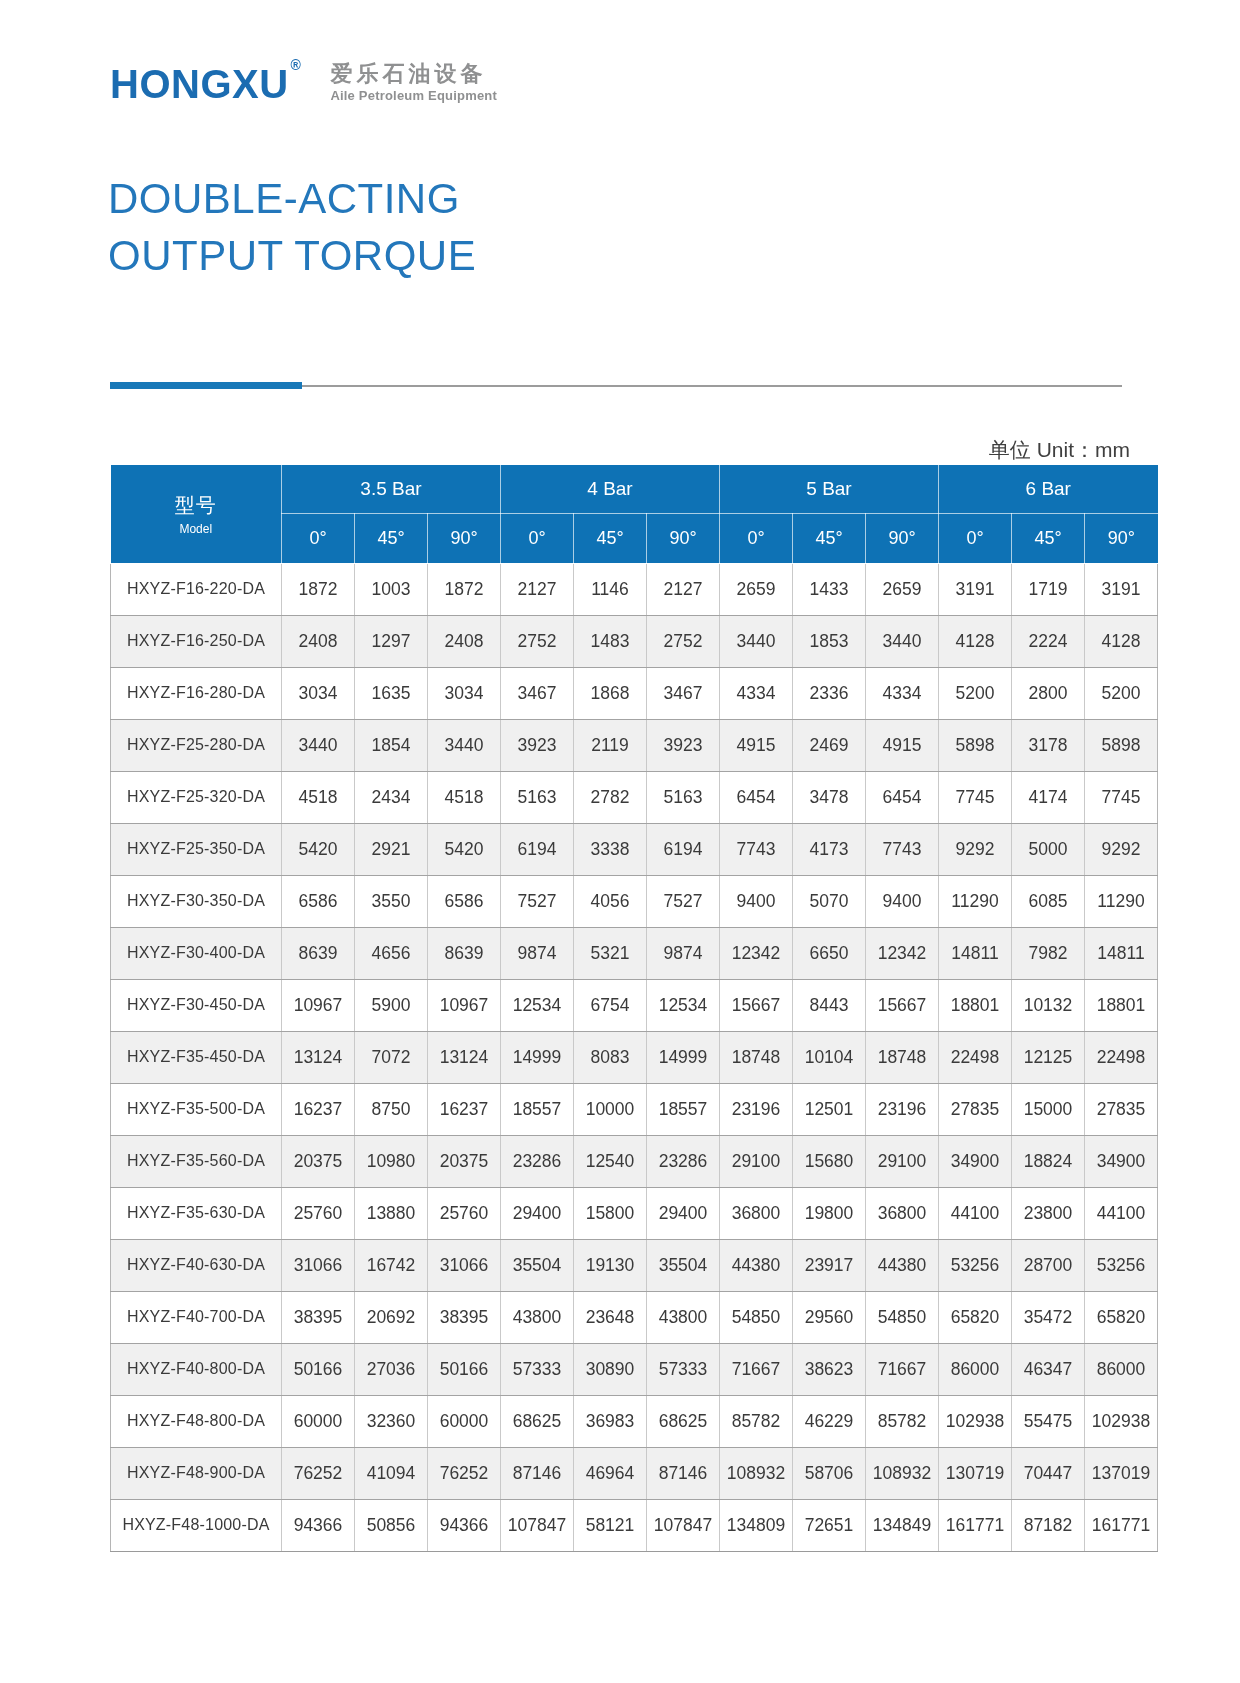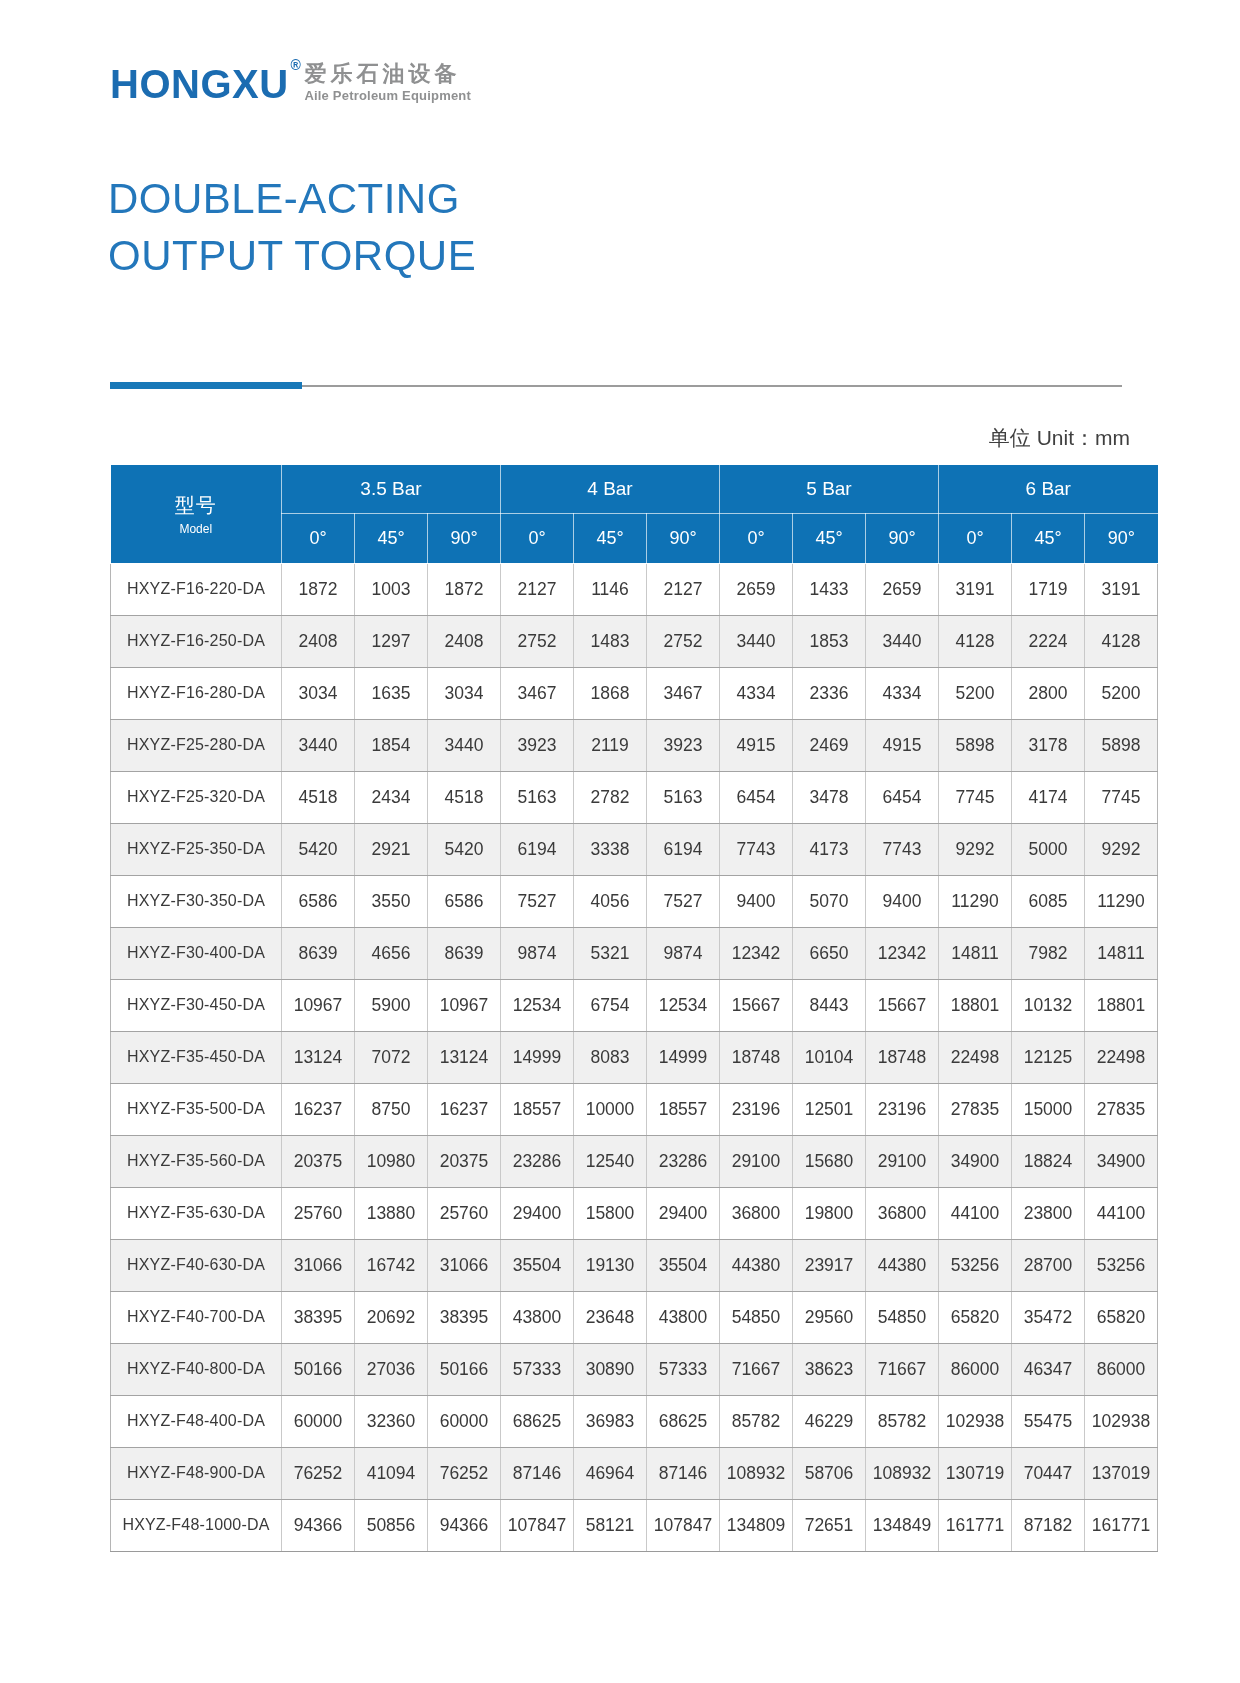--- a/index.html
+++ b/index.html
@@ -18,21 +18,21 @@
     display:flex; align-items:flex-end;
   }
   .logo-wordmark {
     color:#1b6cb1; font-size:40px; font-weight:800;
     letter-spacing:0.5px; line-height:1; position:relative;
   }
   .logo-reg {
     color:#1b6cb1; font-size:14px; font-weight:700;
     vertical-align:top; position:relative; top:-6px; left:2px;
   }
-  .logo-sub { margin-left:5px; padding-bottom:1px; }
+  .logo-sub { margin-left:31px; padding-bottom:1px; }
   .logo-cn {
     color:#8f9091; font-size:22px; font-weight:700;
     letter-spacing:4px; line-height:1.1;
   }
   .logo-en {
     color:#8f9091; font-size:13px; font-weight:700;
     letter-spacing:0.2px; margin-top:2px;
   }
 
   
@@ -48,21 +48,21 @@
   
   .divider {
     position:absolute; left:110px; top:382px; width:1012px;
     display:flex; align-items:center;
   }
   .divider-blue { width:192px; height:7px; background:#1878b8; }
   .divider-gray { flex:1; height:2px; background:#9c9c9c; }
 
   
   .unit-label {
-    position:absolute; left:110px; top:424px; width:1020px;
+    position:absolute; left:110px; top:436px; width:1020px;
     text-align:right; font-size:21px; color:#3f3f3f;
   }
 
   
   table.torque {
     position:absolute; left:110px; top:465px; width:1048px;
     border-collapse:collapse; table-layout:fixed;
   }
   col.model-col { width:171px; }
   thead th {
@@ -399,21 +399,21 @@
           <td class="value-cell">30890</td>
           <td class="value-cell">57333</td>
           <td class="value-cell">71667</td>
           <td class="value-cell">38623</td>
           <td class="value-cell">71667</td>
           <td class="value-cell">86000</td>
           <td class="value-cell">46347</td>
           <td class="value-cell">86000</td>
         </tr>
         <tr>
-          <td class="model-cell">HXYZ-F48-400-DA</td>
+          <td class="model-cell">HXYZ-F48-800-DA</td>
           <td class="value-cell">60000</td>
           <td class="value-cell">32360</td>
           <td class="value-cell">60000</td>
           <td class="value-cell">68625</td>
           <td class="value-cell">36983</td>
           <td class="value-cell">68625</td>
           <td class="value-cell">85782</td>
           <td class="value-cell">46229</td>
           <td class="value-cell">85782</td>
           <td class="value-cell">102938</td>

